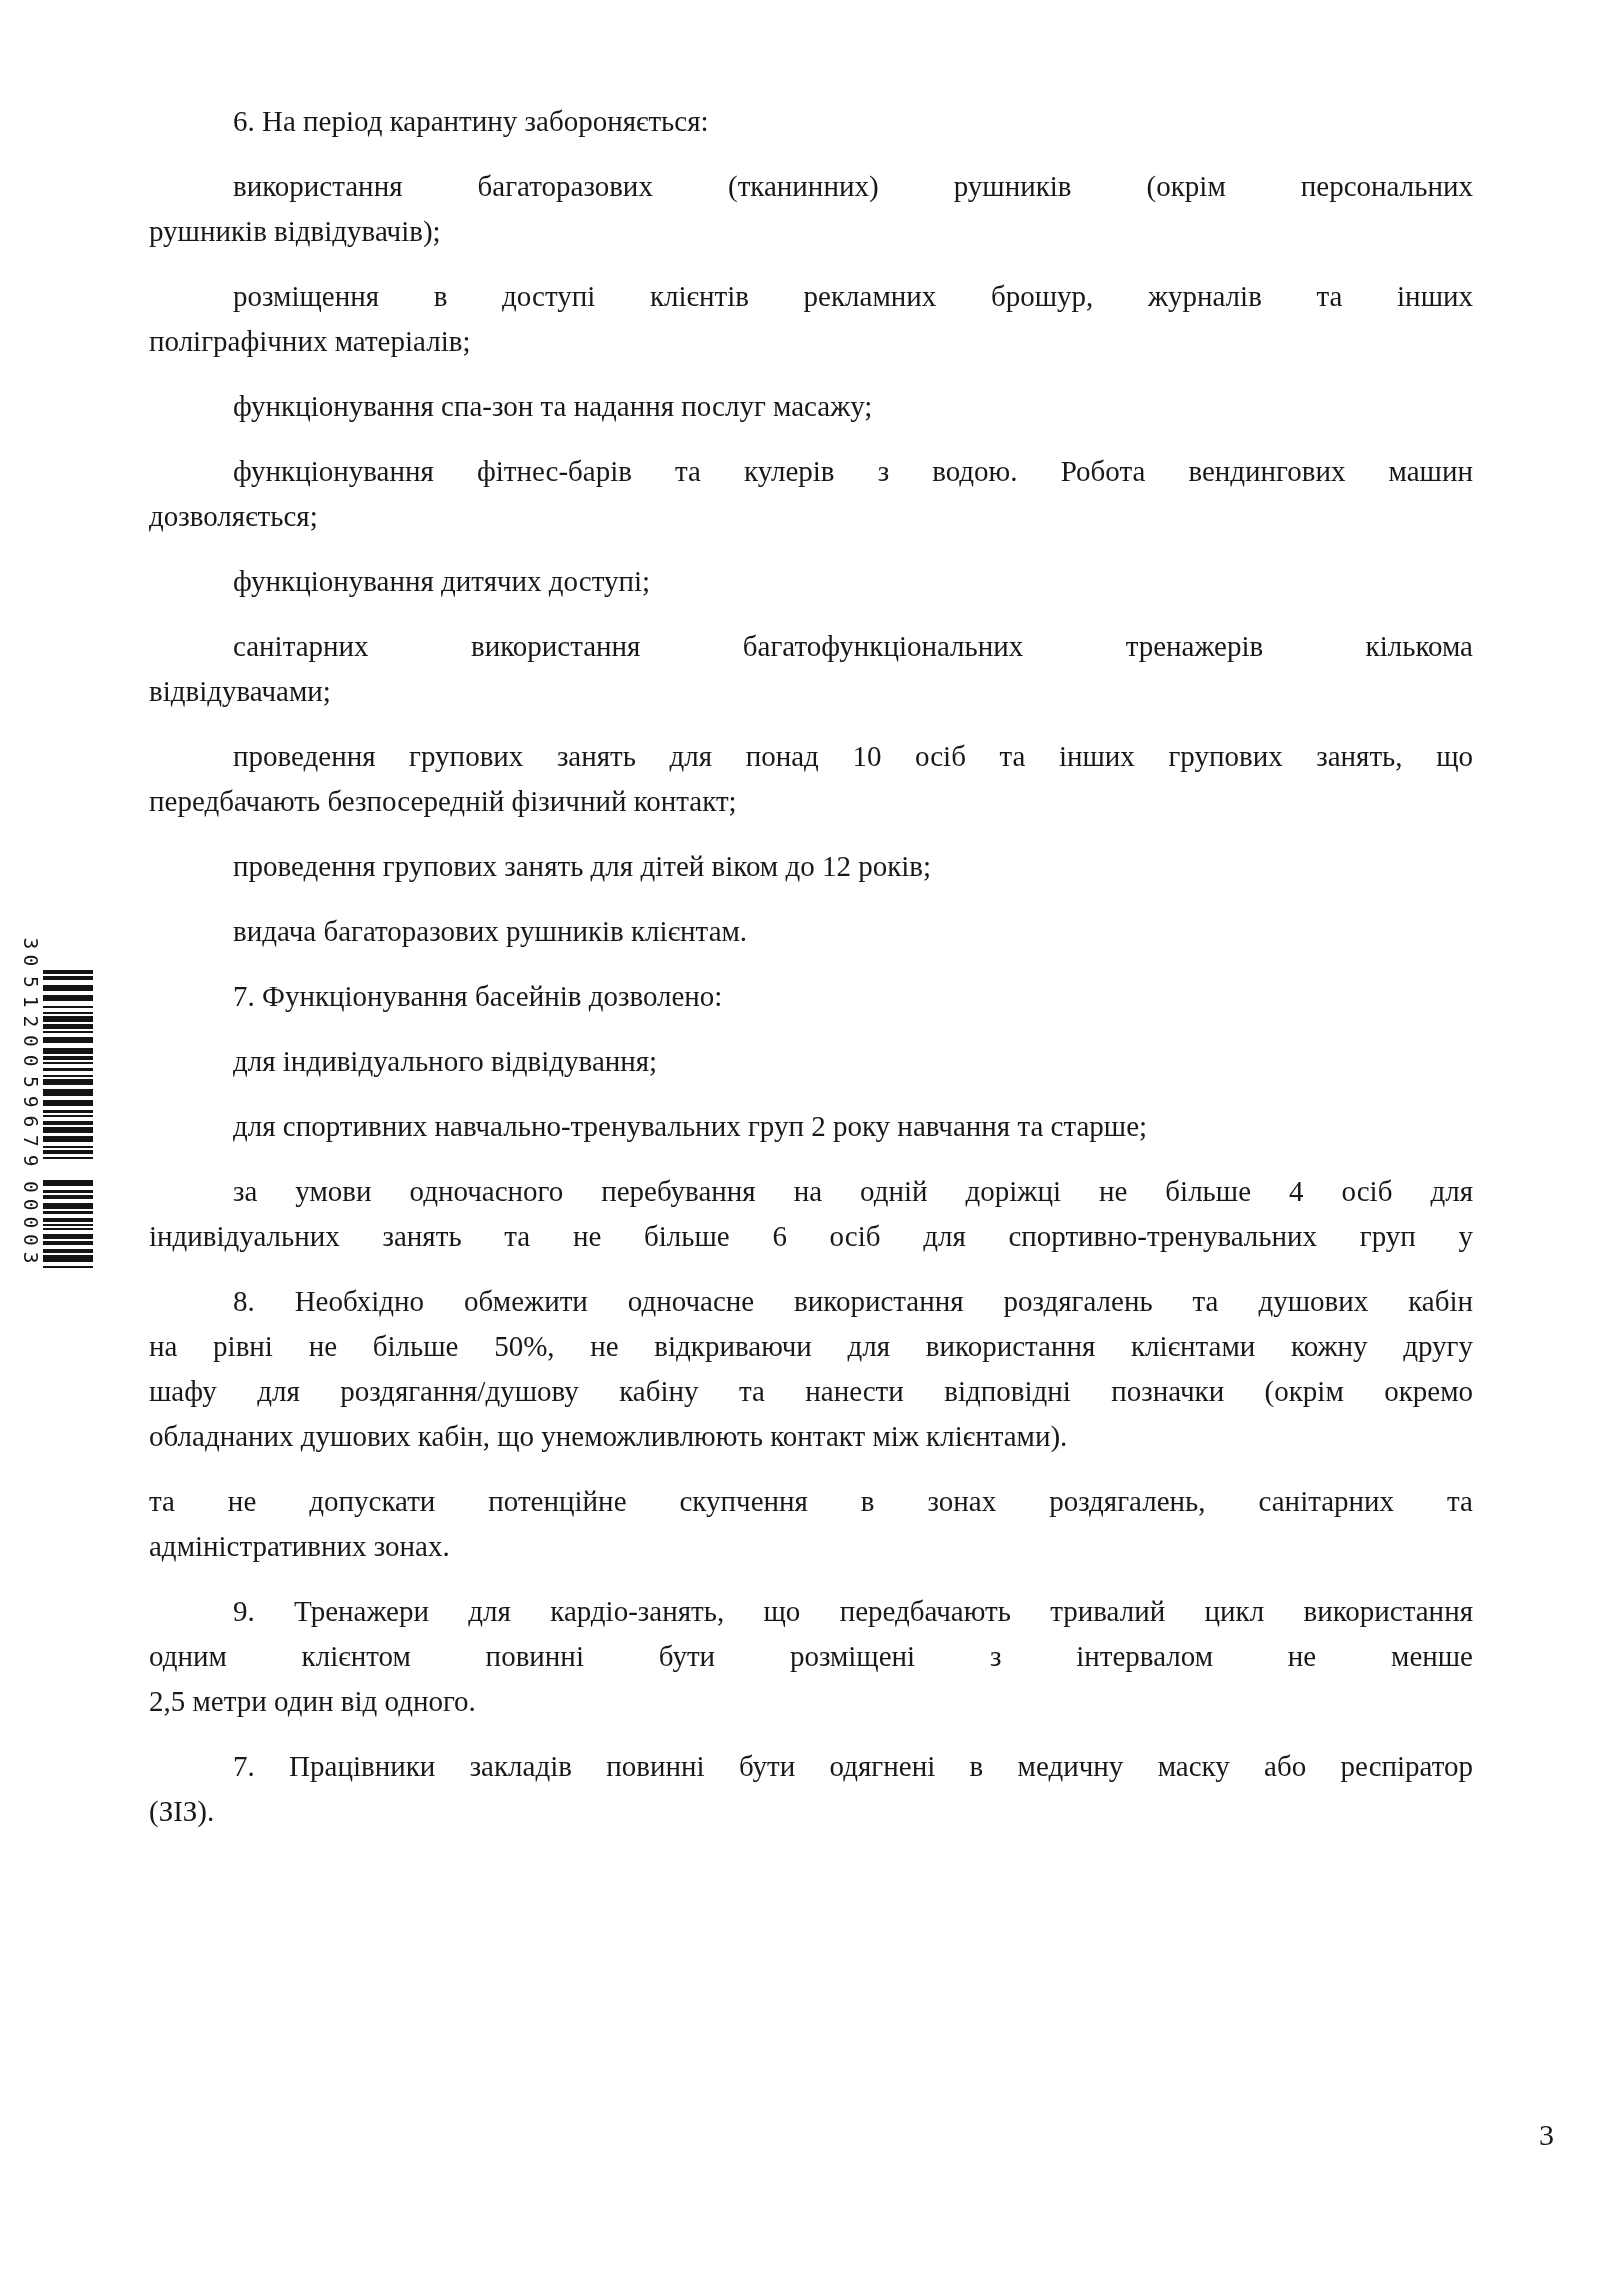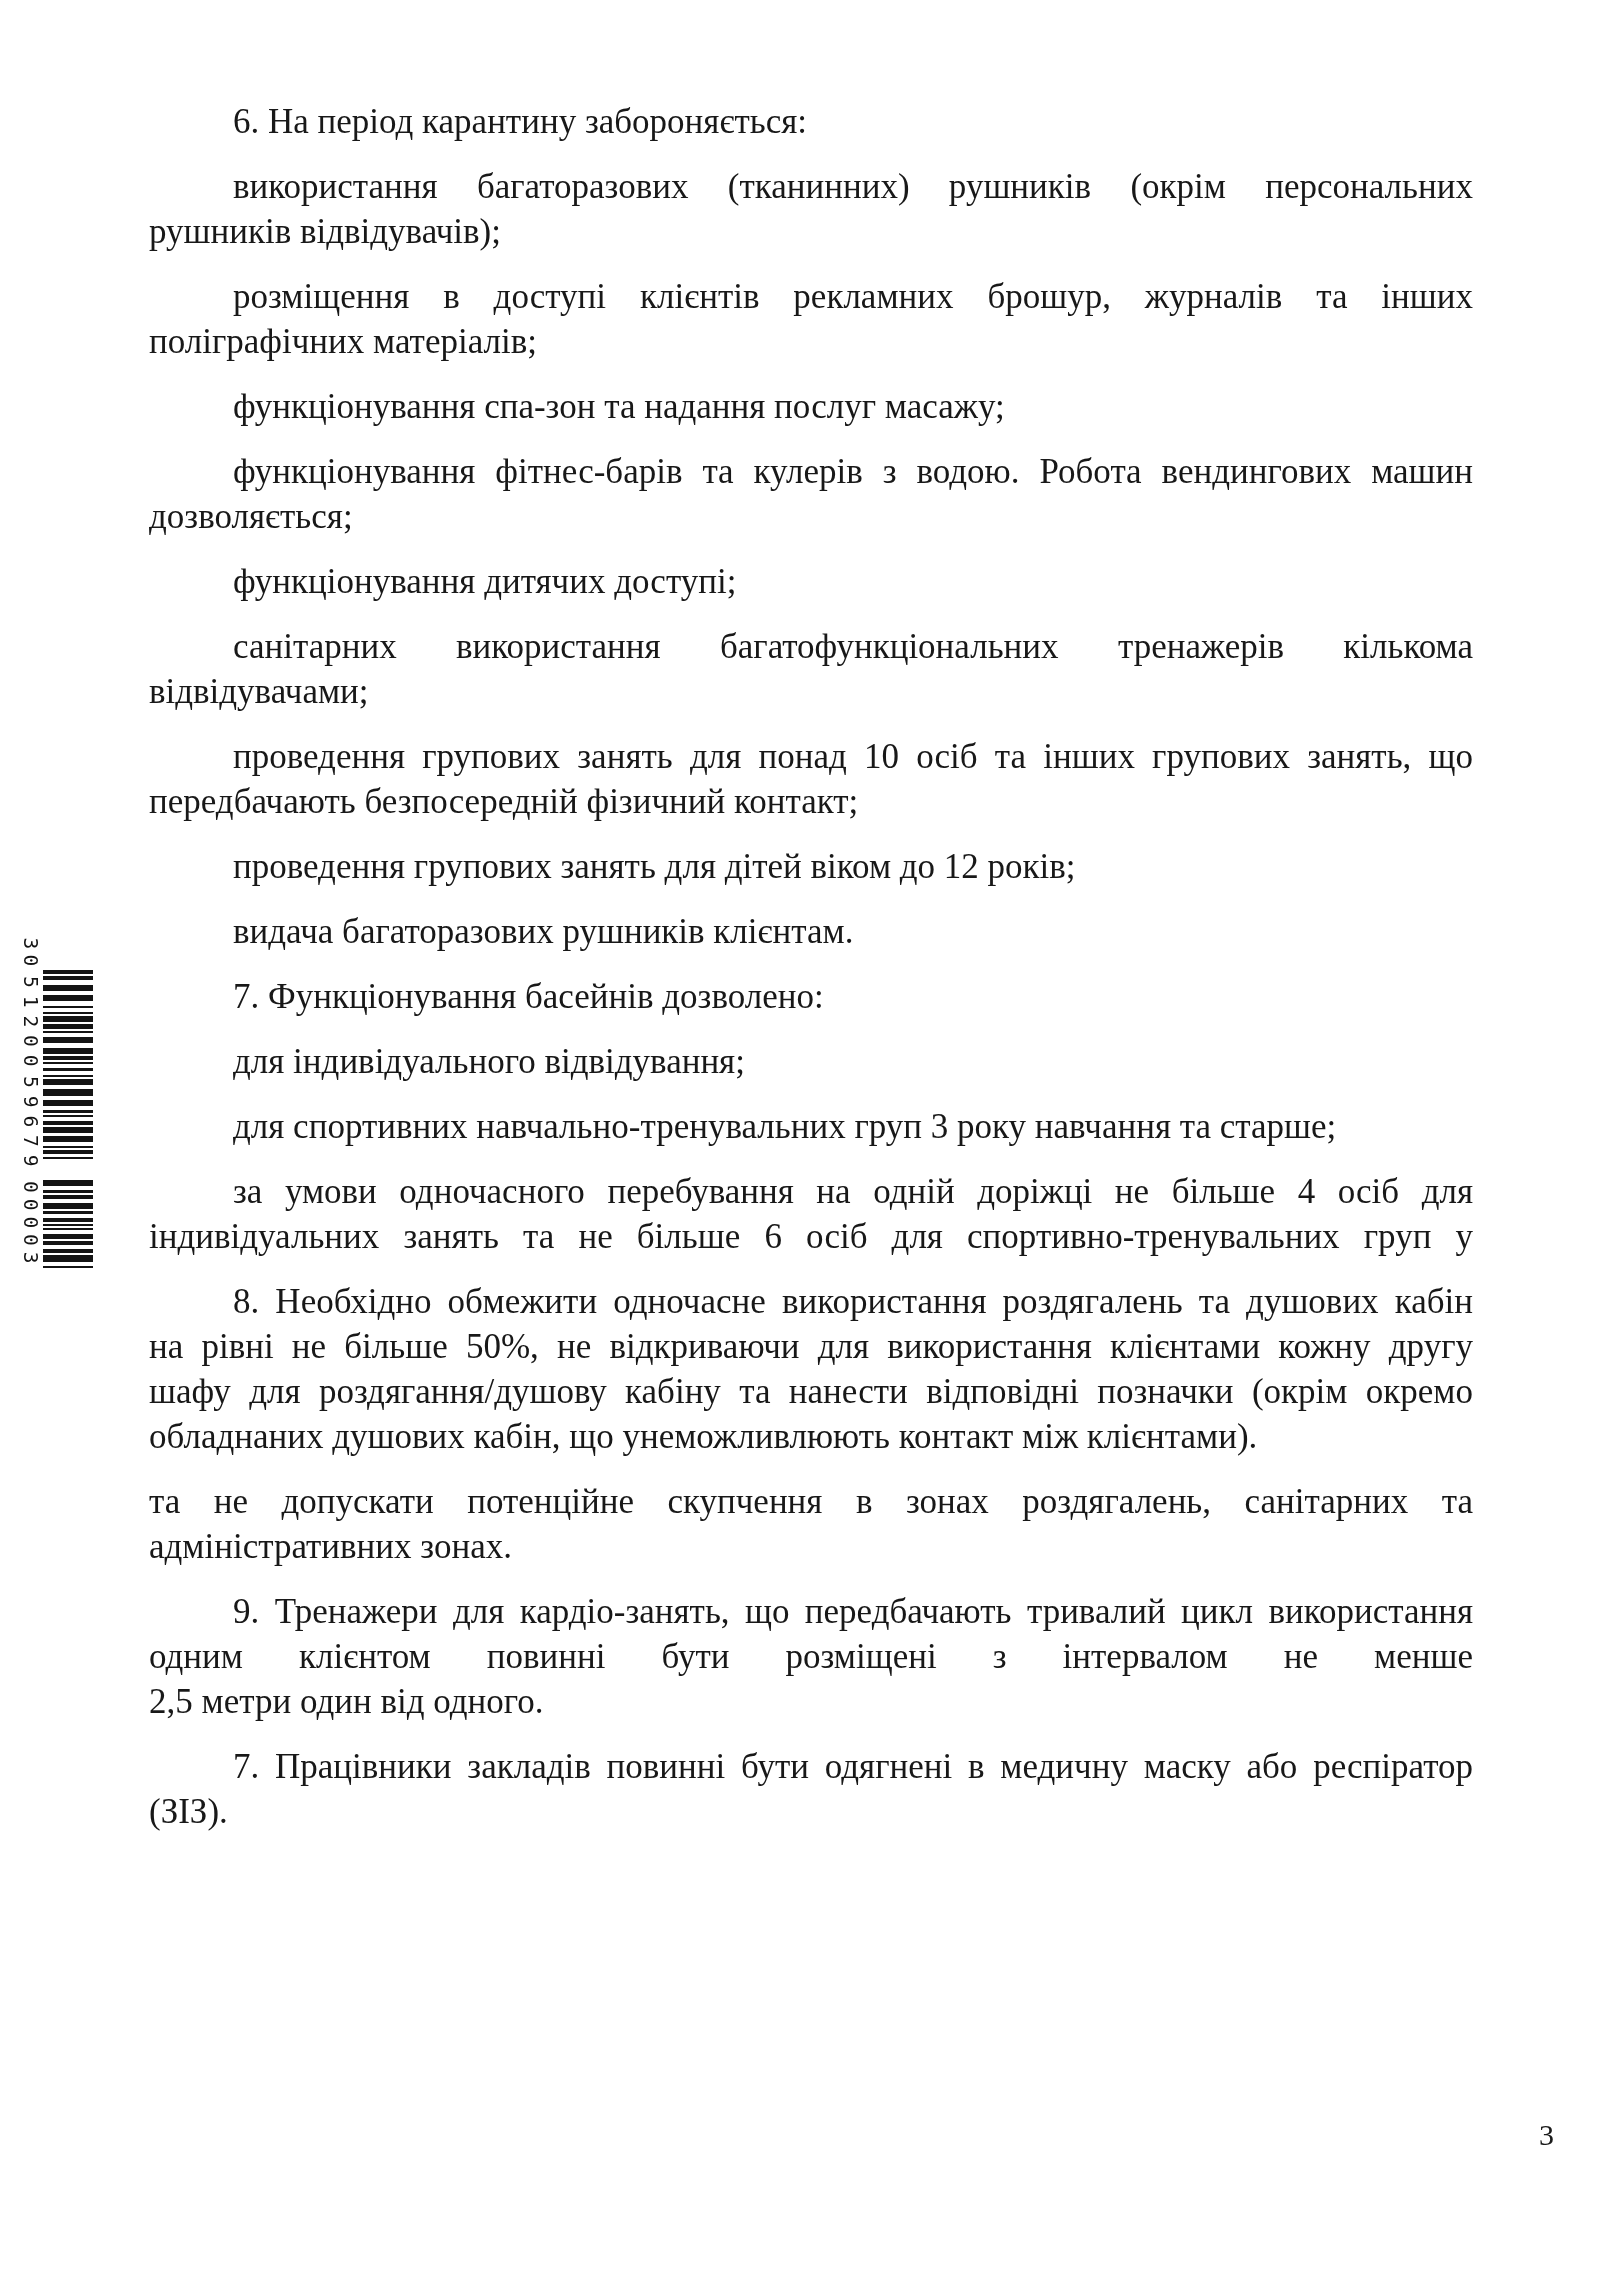--- a/index.html
+++ b/index.html
@@ -9,21 +9,21 @@
     height: 2295px;
     background: #ffffff;
     overflow: hidden;
     font-family: "Liberation Serif", serif;
   }
   .content {
     position: absolute;
     left: 149px;
     top: 99px;
     width: 1324px;
-    font-size: 35px;
+    font-size: 29px;
     line-height: 45px;
     color: #181818;
   }
   .para { margin: 0 0 20px 0; }
   .ln { white-space: normal; }
   .jst { text-align: justify; text-align-last: justify; }
   .ind { text-indent: 84px; }
   .page-num {
     position: absolute;
     left: 1539px;
@@ -200,21 +200,21 @@
       <div class="para">
         <div class="ln ind">видача багаторазових рушників клієнтам.</div>
       </div>
       <div class="para">
         <div class="ln ind">7. Функціонування басейнів дозволено:</div>
       </div>
       <div class="para">
         <div class="ln ind">для індивідуального відвідування;</div>
       </div>
       <div class="para">
-        <div class="ln ind">для спортивних навчально-тренувальних груп 3 року навчання та старше;</div>
+        <div class="ln ind">для спортивних навчально-тренувальних груп 2 року навчання та старше;</div>
       </div>
       <div class="para">
         <div class="ln jst ind">за умови одночасного перебування на одній доріжці не більше 4 осіб для</div>
         <div class="ln jst">індивідуальних занять та не більше 6 осіб для спортивно-тренувальних груп у</div>
       </div>
       <div class="para">
         <div class="ln jst ind">8. Необхідно обмежити одночасне використання роздягалень та душових кабін</div>
         <div class="ln jst">на рівні не більше 50%, не відкриваючи для використання клієнтами кожну другу</div>
         <div class="ln jst">шафу для роздягання/душову кабіну та нанести відповідні позначки (окрім окремо</div>
         <div class="ln">обладнаних душових кабін, що унеможливлюють контакт між клієнтами).</div>

